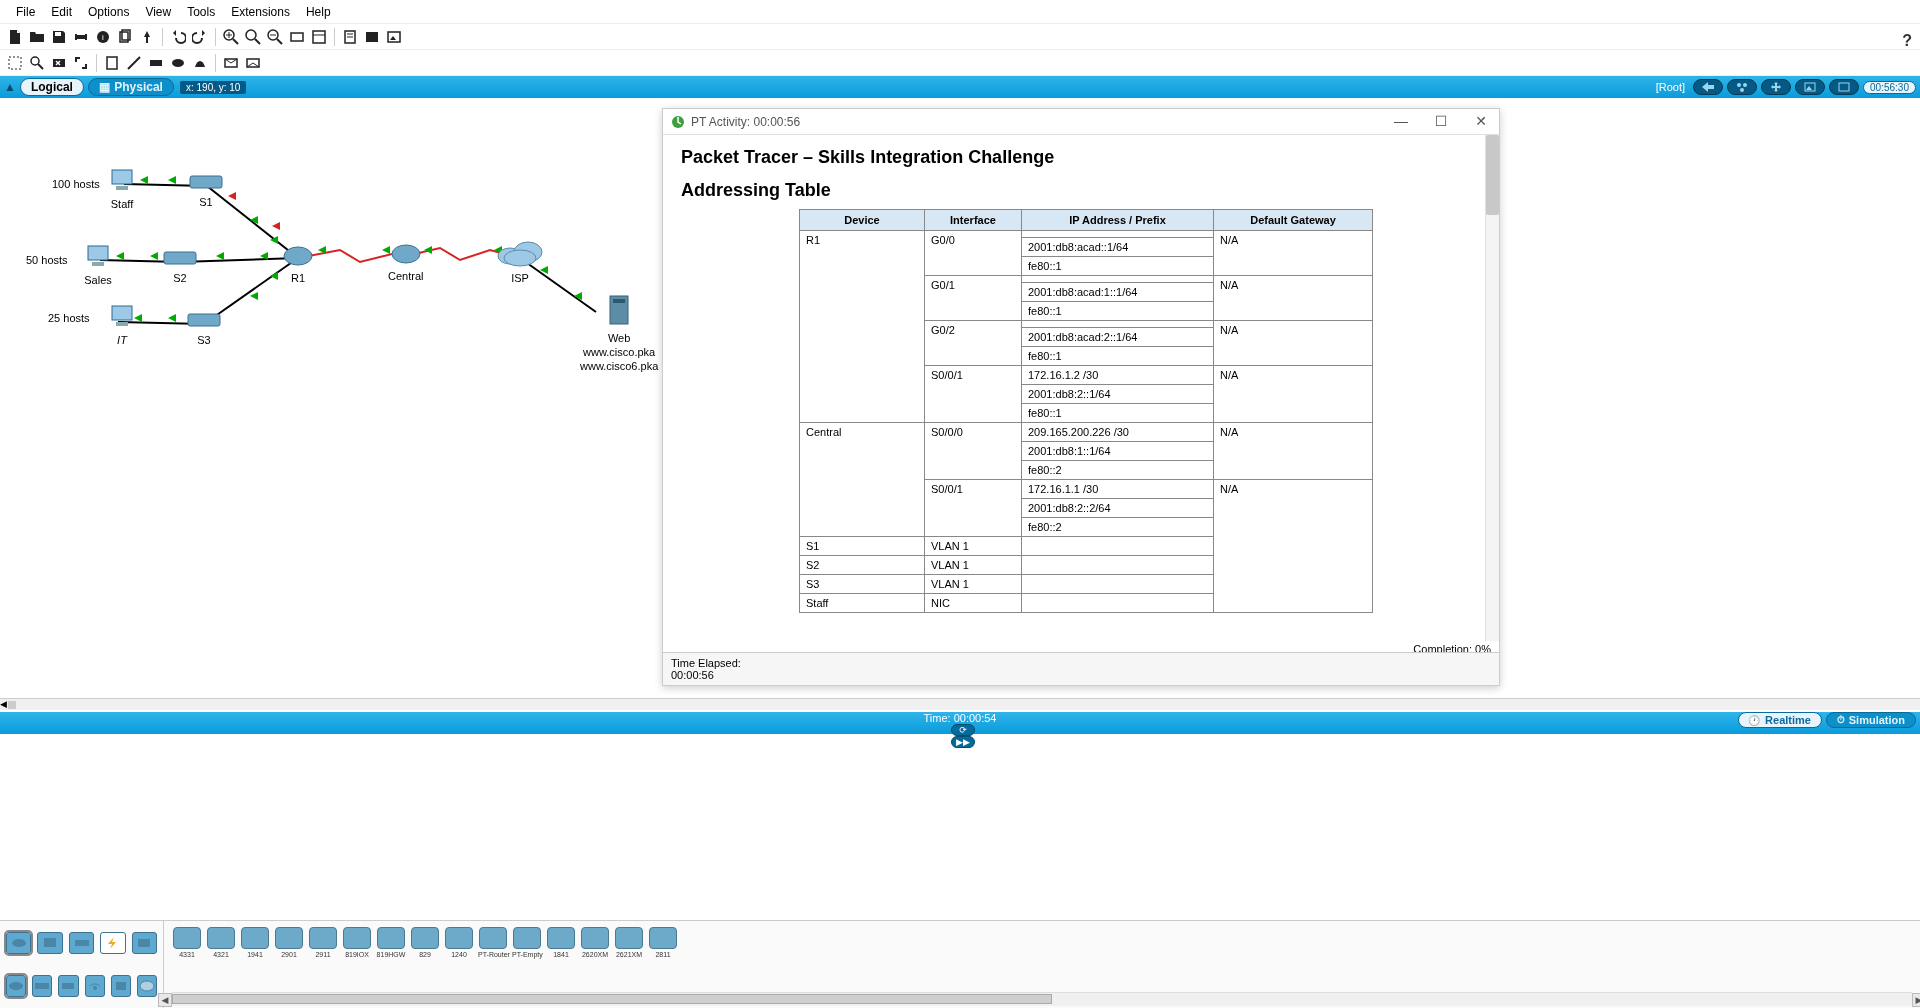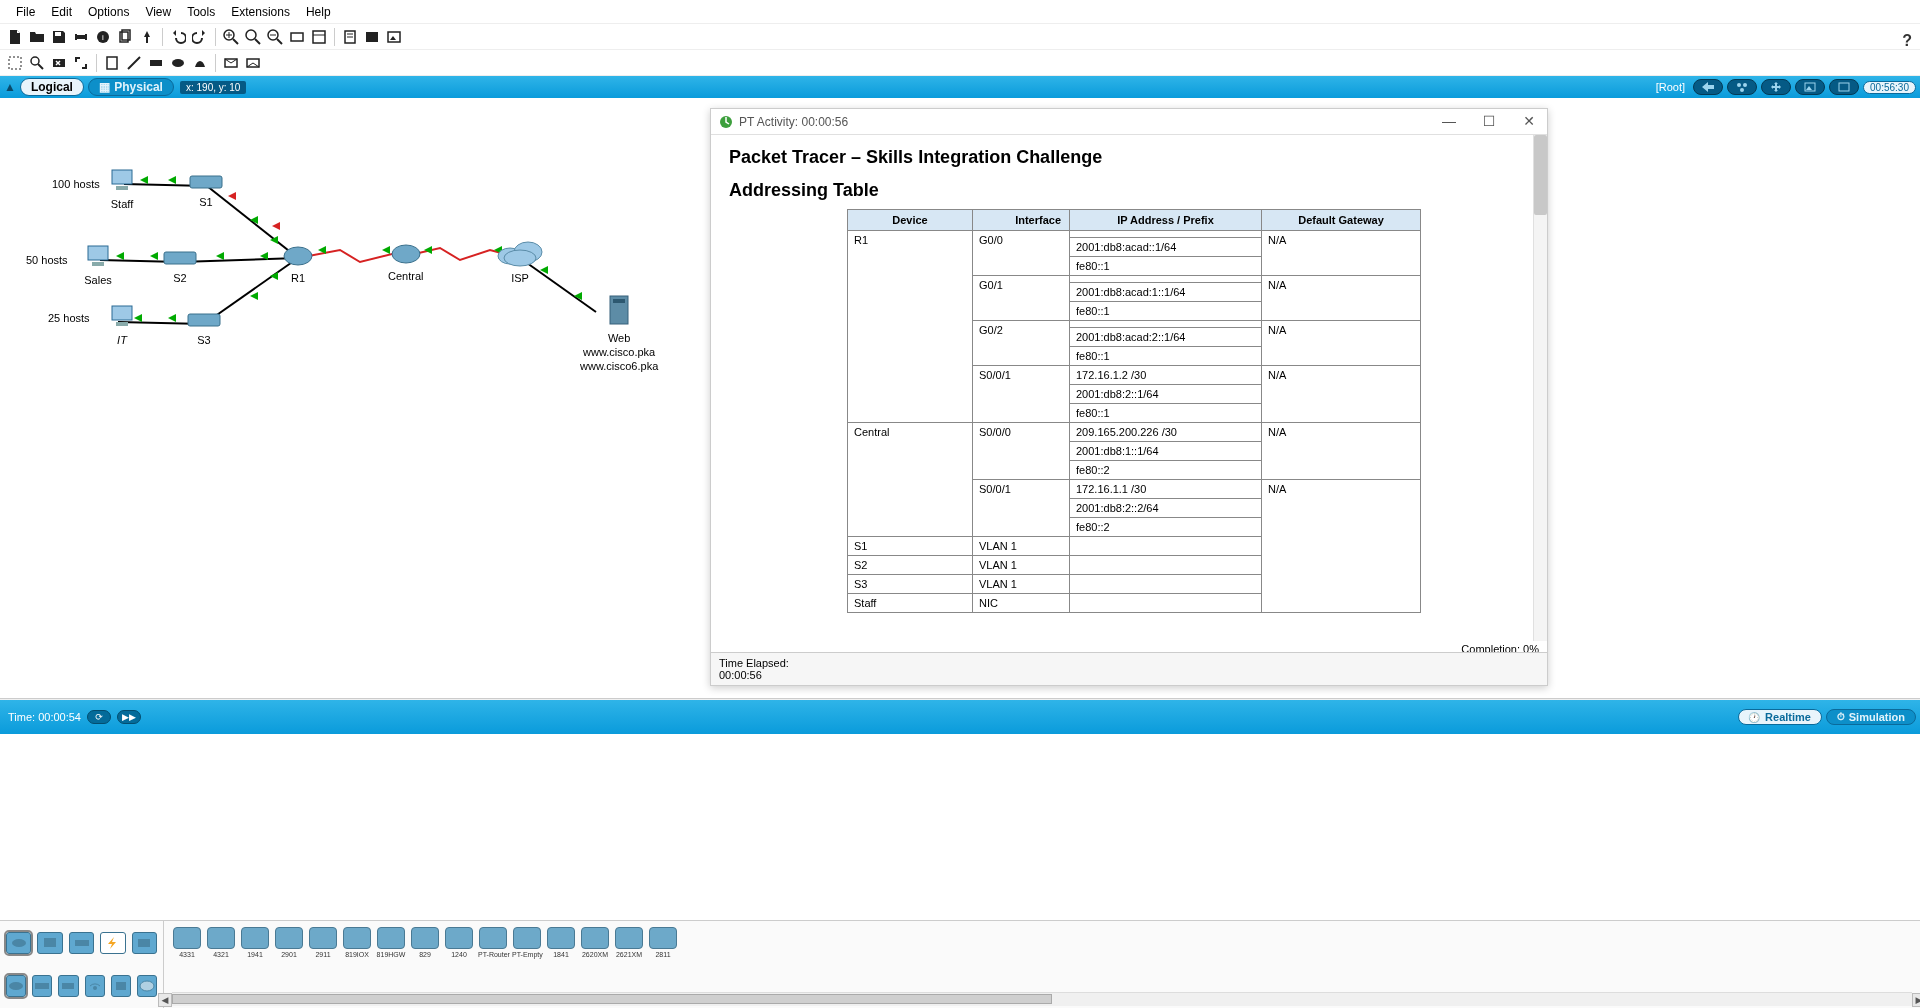--- a/index.html
+++ b/index.html
@@ -30,47 +30,47 @@
 
 .workspace { position: absolute; top: 100px; left: 0; right: 0; bottom: 298px; background: #fff; overflow: hidden; }
 .workscroll { position: absolute; bottom: 0; left: 0; right: 0; height: 12px; background: #f0f0f0; border-top: 1px solid #ccc; }
 .workscroll-thumb { position: absolute; left: 8px; width: 8px; height: 8px; top: 2px; background: #ccc; }
 
 
 .topo { position: absolute; font-size: 11px; color: #000; text-align: center; }
 .topo-label { display: block; margin-top: 2px; }
 
 
-.activity-win { position: absolute; top: 108px; left: 662px; width: 838px; height: 578px; background: #fff; border: 1px solid #ccc; box-shadow: 0 2px 8px rgba(0,0,0,0.2); display: flex; flex-direction: column; margin-left: 48px; }
+.activity-win { position: absolute; top: 108px; left: 662px; width: 838px; height: 578px; background: #fff; border: 1px solid #ccc; box-shadow: 0 2px 8px rgba(0,0,0,0.2); display: flex; flex-direction: column; }
 .aw-title { height: 26px; display: flex; align-items: center; padding: 0 8px; font-size: 12px; color: #555; border-bottom: 1px solid #e0e0e0; }
 .aw-title-icon { width: 14px; height: 14px; margin-right: 6px; }
 .aw-wincontrols { position: absolute; right: 4px; top: 4px; display: flex; gap: 12px; font-size: 14px; color: #555; }
 .aw-wincontrols span { width: 28px; text-align: center; cursor: pointer; }
 .aw-body { flex: 1; padding: 12px 18px 4px 18px; overflow-y: auto; position: relative; }
 .aw-h1 { font-size: 18px; font-weight: bold; margin-bottom: 12px; }
 .aw-h2 { font-size: 18px; font-weight: bold; margin-bottom: 8px; }
 .addr-table { border-collapse: collapse; font-size: 11px; margin-left: 118px; }
 .addr-table th { background: #d7e7f4; border: 1px solid #888; padding: 4px 8px; font-weight: bold; }
 .addr-table td { border: 1px solid #888; padding: 3px 6px; background: #fff; }
 .addr-table .col-dev { width: 125px; }
-.addr-table .col-int { width: 97px; text-align: right; }
+.addr-table .col-int { width: 97px; }
 .addr-table .col-ip  { width: 192px; }
 .addr-table .col-gw  { width: 159px; }
 .aw-scrollbar { position: absolute; right: 0; top: 26px; bottom: 44px; width: 14px; background: #f4f4f4; border-left: 1px solid #e0e0e0; }
 .aw-scrollthumb { position: absolute; top: 0; width: 100%; height: 80px; background: #c8c8c8; border-radius: 2px; }
 
 .aw-footer { border-top: 1px solid #ccc; padding: 4px 8px; display: flex; align-items: center; gap: 6px; font-size: 11px; background: #f6f6f6; position: relative; }
 .aw-time { font-size: 11px; }
 .aw-btn { background: #f0f0f0; border: 1px solid #aaa; padding: 4px 8px; font-size: 11px; cursor: pointer; }
 .aw-footer-right { position: absolute; right: 8px; display: flex; align-items: center; gap: 6px; }
 .aw-nav { border: 1px solid #aaa; background: #fff; width: 70px; height: 22px; display: flex; align-items: center; justify-content: center; font-size: 11px; }
 .aw-completion { position: absolute; right: 8px; bottom: 30px; font-size: 11px; }
 
 
-.timebar { position: absolute; left: 0; right: 0; bottom: 274px; height: 34px; background: linear-gradient(#2fb4e8,#0a9bdb); display: flex; align-items: center; padding: 0 8px; font-size: 11px; color: #fff; }
+.timebar { position: absolute; left: 0; right: 0; bottom: 274px; height: 22px; background: linear-gradient(#2fb4e8,#0a9bdb); display: flex; align-items: center; padding: 0 8px; font-size: 11px; color: #fff; flex-direction: column; }
 .timebar-pill { background: #046b9a; border: 1px solid #034d6f; border-radius: 9px; width: 24px; height: 14px; margin-left: 6px; display: flex; align-items: center; justify-content: center; cursor: pointer; color: #fff; font-size: 9px;}
 .timebar-right { position: absolute; right: 4px; display: flex; gap: 4px; }
 .tb-mode { border-radius: 10px; padding: 1px 10px; font-weight: bold; display: flex; align-items: center; gap: 4px; }
 .tb-mode.active { background: #e8f4fb; color: #0a6a9b; border:1px solid #0a6a9b; }
 .tb-mode.inactive { background: #0d8fc9; color: #e2f3fb; border:1px solid #0a6a9b; }
 
 
 .palette { position: absolute; left: 0; right: 0; bottom: 0; height: 88px; background: #fafafa; border-top: 1px solid #ccc; display: flex; }
 .pal-left { width: 164px; border-right: 1px solid #ccc; display: flex; flex-direction: column; }
 .pal-row { flex: 1; display: flex; align-items: center; gap: 6px; padding: 4px 6px; }

